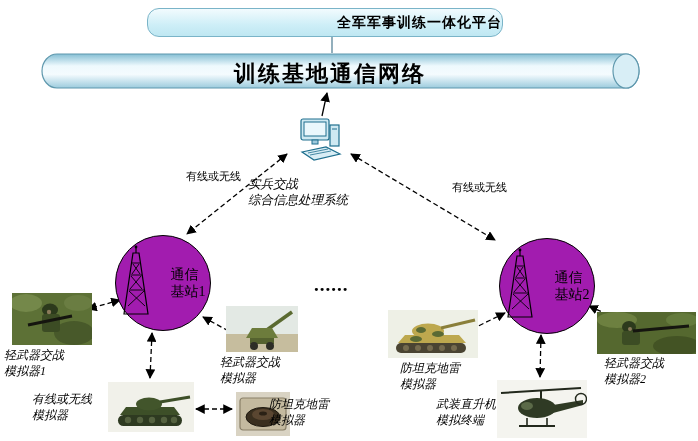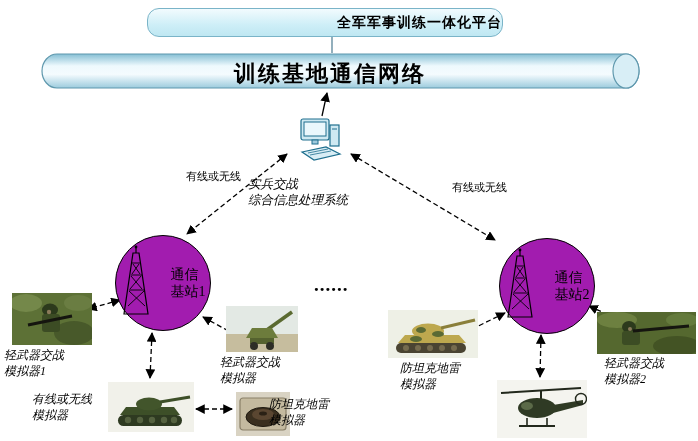--- a/index.html
+++ b/index.html
@@ -247,20 +247,22 @@
       <line x1="44" y1="10" x2="44" y2="19" stroke="#22281c" stroke-width="2"></line>
       <ellipse cx="40" cy="28" rx="19" ry="10" fill="#2f3a24"></ellipse>
       <ellipse cx="30" cy="26" rx="6" ry="4" fill="#5b6a48"></ellipse>
       <polygon points="56,25 86,20 86,25 56,33" fill="#2f3a24"></polygon>
       <circle cx="84" cy="19" r="5.5" fill="none" stroke="#22281c" stroke-width="1.4"></circle>
       <line x1="30" y1="38" x2="30" y2="45" stroke="#22281c" stroke-width="1.6"></line>
       <line x1="50" y1="38" x2="50" y2="45" stroke="#22281c" stroke-width="1.6"></line>
       <line x1="22" y1="46" x2="58" y2="46" stroke="#22281c" stroke-width="2"></line>
     </svg>
   </div>
+  <div class="abs node-label lbl-heli">武装直升机
+模拟终端</div>
 
   <div class="abs img-box" style="left:597px; top:312px; width:99px; height:42px;">
     <svg width="99" height="42" viewBox="0 0 99 42">
       <rect width="99" height="42" fill="#55682f"></rect>
       <ellipse cx="20" cy="8" rx="20" ry="8" fill="#6d8040"></ellipse>
       <ellipse cx="80" cy="34" rx="24" ry="10" fill="#435324"></ellipse>
       <ellipse cx="85" cy="8" rx="16" ry="7" fill="#647a3c"></ellipse>
       <ellipse cx="32" cy="15" rx="7" ry="6" fill="#2c3a1c"></ellipse>
       <rect x="25" y="19" width="18" height="14" rx="3" fill="#3c4c24"></rect>
       <line x1="36" y1="19" x2="92" y2="14" stroke="#15150f" stroke-width="3"></line>

